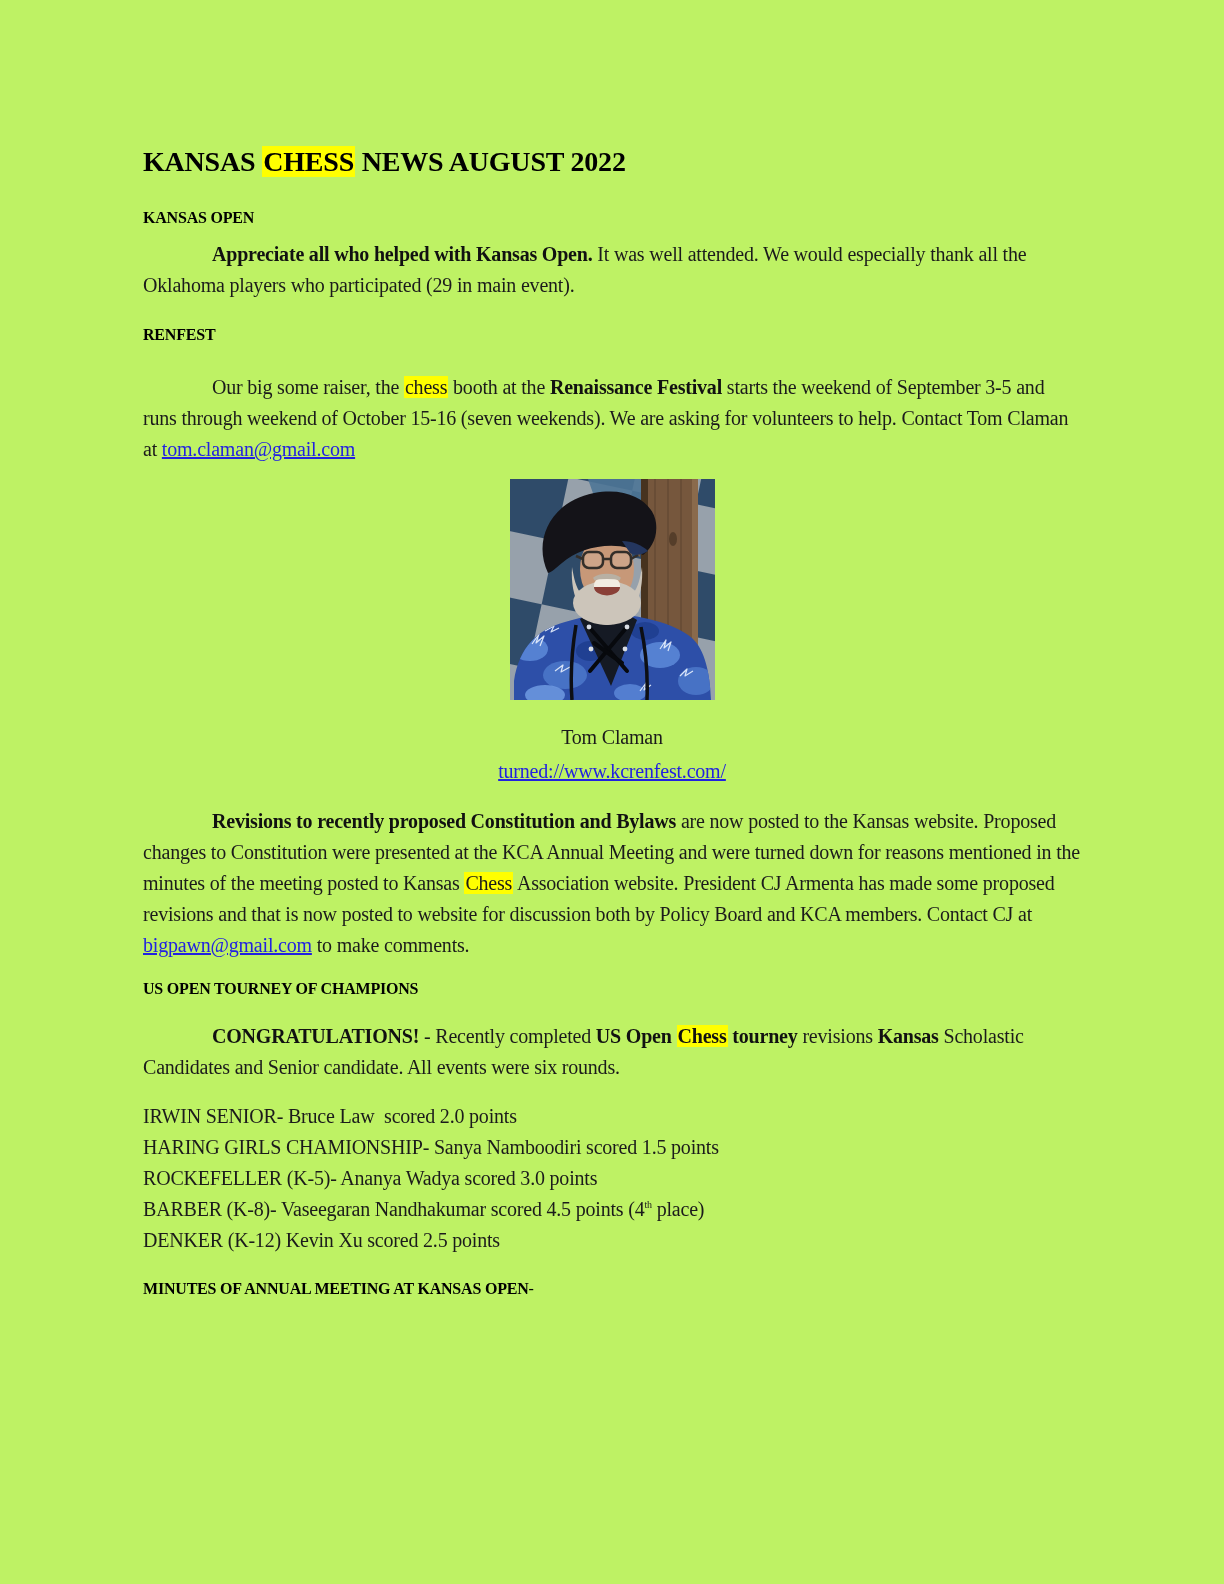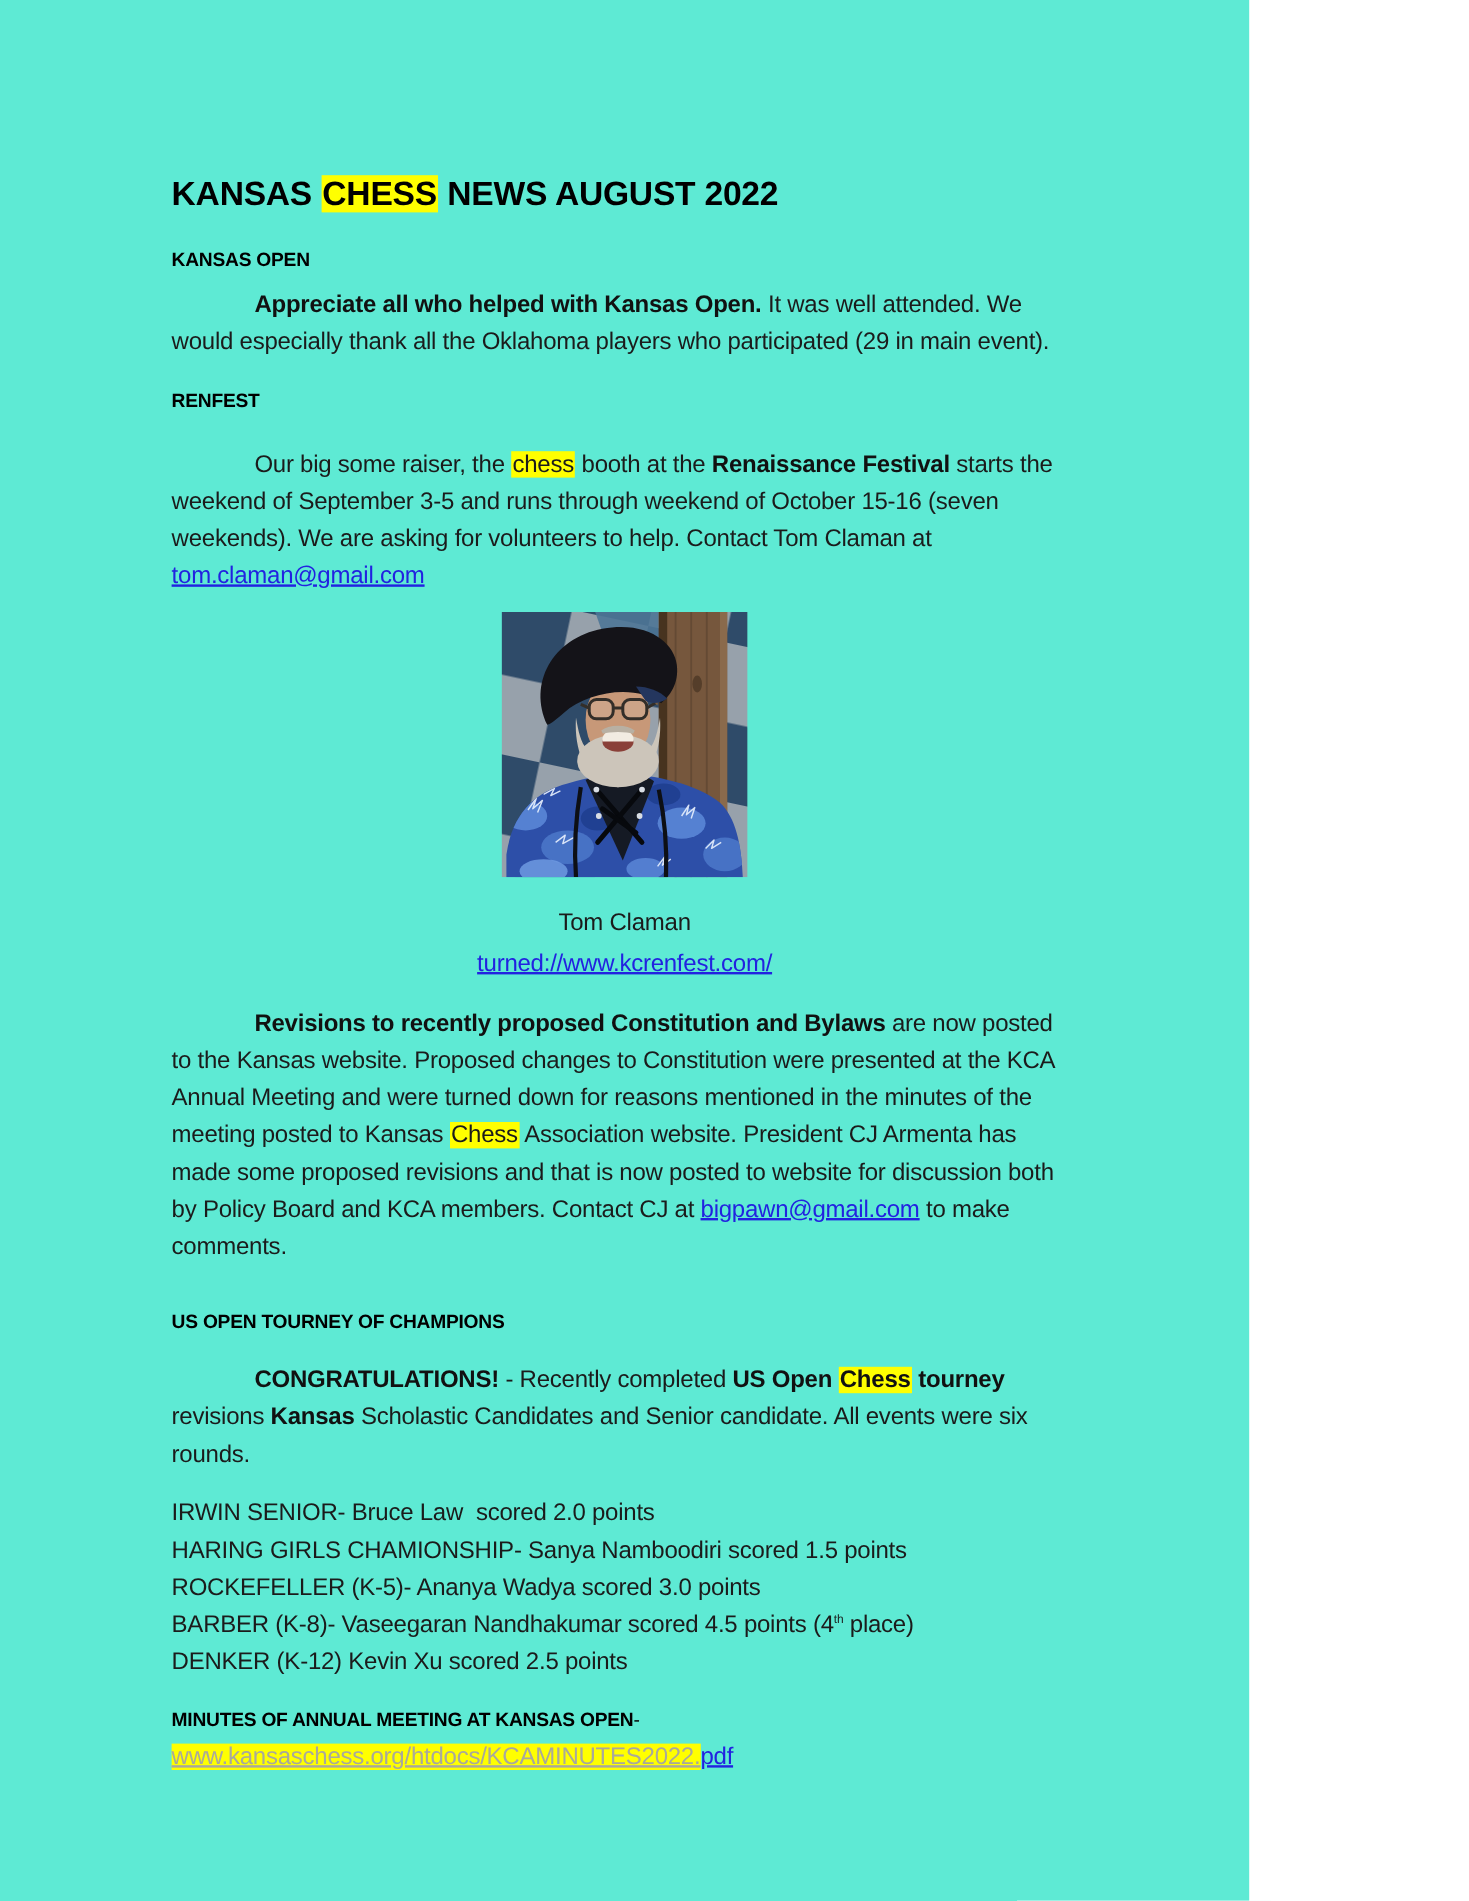--- a/index.html
+++ b/index.html
@@ -8,25 +8,26 @@
     background: #ffffff;
   }
   body {
     width: 1224px;
     height: 1584px;
     font-family: "Liberation Sans", sans-serif;
     color: #1b1b1b;
   }
   .page {
     box-sizing: border-box;
-    width: 1041px;
+    width: 1224px;
     height: 1584px;
     padding: 146px 143px 0 143px;
     overflow: hidden;
-    background: #5eead4;
+    background: #bef264;
+    font-family: Liberation Serif, serif;
   }
   .body-text {
     font-size: 20px;
     line-height: 31px;
     letter-spacing: -0.2px;
   }
   h1 {
     margin: 0;
     font-size: 28px;
     line-height: 32px;
@@ -73,21 +74,21 @@
   figcaption.photo-caption {
     margin-top: 16px;
     font-size: 20px;
     line-height: 34px;
     letter-spacing: -0.2px;
     color: #1b1b1b;
     text-align: center;
   }
   .mt-cb { margin-top: 21px; }
   .mt-p3 { margin-top: 18px; }
-  .mt-uo { margin-top: 32px; }
+  .mt-uo { margin-top: 12px; }
   .mt-p4 { margin-top: 17px; }
   .results { margin-top: 18px; }
   .result-line {
     font-size: 20px;
     line-height: 31px;
     letter-spacing: -0.2px;
     white-space: pre-wrap;
   }
   .result-line sup {
     font-size: 10px;
@@ -218,15 +219,14 @@
   <div class="results">
     <div class="result-line">IRWIN SENIOR- Bruce Law  scored 2.0 points</div>
     <div class="result-line">HARING GIRLS CHAMIONSHIP- Sanya Namboodiri scored 1.5 points</div>
     <div class="result-line">ROCKEFELLER (K-5)- Ananya Wadya scored 3.0 points</div>
     <div class="result-line"><span>BARBER (K-8)- Vaseegaran Nandhakumar scored 4.5 points (4</span><sup>th</sup><span> place)</span></div>
     <div class="result-line">DENKER (K-12) Kevin Xu scored 2.5 points</div>
   </div>
 
   <h2 class="mt-min"><span>MINUTES OF ANNUAL MEETING AT KANSAS OPEN</span><span style="font-weight:400">-</span></h2>
 
-  <div class="minutes-url"><a class="url-gray">www.kansaschess.org/htdocs/KCAMINUTES2022.</a><a class="link">pdf</a></div>
 
 </div>
 
 </body></html>

